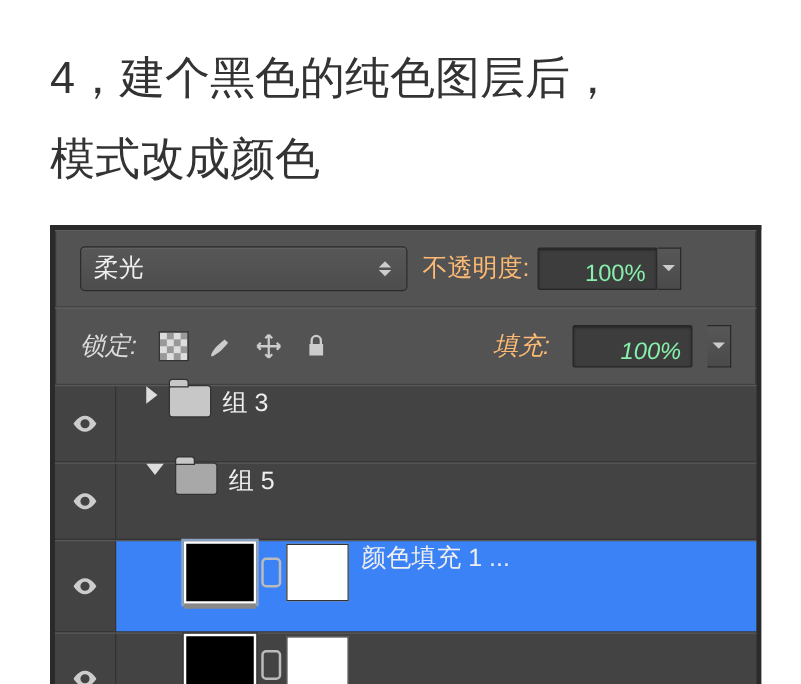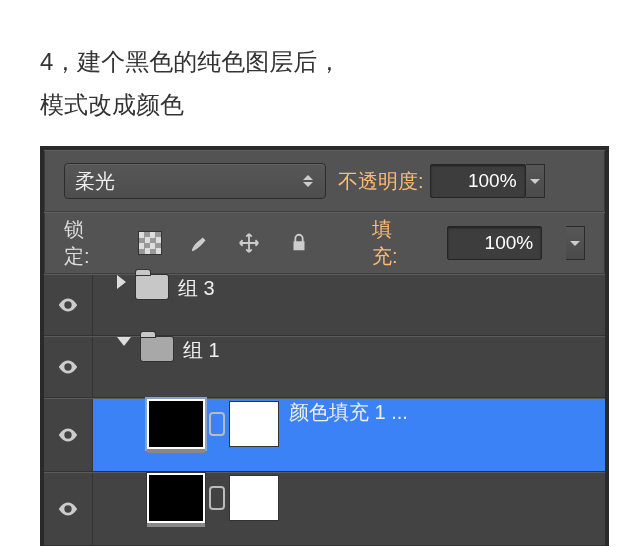--- a/index.html
+++ b/index.html
@@ -3,23 +3,23 @@
 <meta charset="utf-8">
 <style>
   body {
     margin: 0;
     padding: 0;
     background: #fff;
     font-family: "Microsoft YaHei", "PingFang SC", sans-serif;
     width: 641px;
   }
   .instruction {
-    padding: 40px 40px 20px 40px;
+    padding: 30px 40px 20px 40px;
     color: #333;
-    font-size: 24px;
+    font-size: 36px;
     line-height: 1.8;
   }
   .panel {
     margin-left: 40px;
     width: 561px;
     background: #535353;
     border: 4px solid #2a2a2a;
     border-bottom: none;
     box-shadow: inset 0 0 0 1px rgba(0,0,0,0.3);
   }
@@ -60,42 +60,43 @@
     color: #fdba74;
     font-size: 20px;
     margin-left: 12px;
     margin-right: 6px;
   }
   .value-box {
     width: 86px;
     height: 32px;
     background: #3d3d3d;
     border: 1px solid #262626;
-    color: #ffffff;
+    color: #86efac;
     font-size: 19px;
     display: flex;
-    align-items: center;
+    align-items: flex-end;
     justify-content: flex-end;
     padding-right: 8px;
     border-radius: 2px;
     box-shadow: inset 0 1px 2px rgba(0,0,0,0.5);
   }
   .side-arrow {
     width: 18px;
     height: 32px;
     background: linear-gradient(#575757,#4a4a4a);
     border: 1px solid #2a2a2a;
     border-left: none;
     display: flex;
     align-items: center;
     justify-content: center;
   }
   .lock-row {
     height: 44px;
-    gap: 24px;
+    gap: 12px;
+    font-style: italic;
   }
   .lock-label {
     color: #ddd;
     font-size: 20px;
     margin-right: 4px;
   }
   .lock-icon {
     width: 26px;
     height: 26px;
     display: flex;
@@ -273,21 +274,21 @@
 
     <div class="layer-row">
       <div class="eye-cell">
         <svg class="eye-svg" viewBox="0 0 24 24">
             <path fill="#ccc" d="M12 5C6 5 2 12 2 12s4 7 10 7 10-7 10-7-4-7-10-7zm0 11a4 4 0 110-8 4 4 0 010 8z"></path>
           </svg>
       </div>
       <div class="content-cell indent-1">
         <span class="tri-down"></span>
         <span class="folder-icon folder-open"></span>
-        <span>组 1</span>
+        <span>组 5</span>
       </div>
     </div>
 
     <div class="layer-row" style="height:72px">
       <div class="eye-cell">
         <svg class="eye-svg" viewBox="0 0 24 24">
             <path fill="#ccc" d="M12 5C6 5 2 12 2 12s4 7 10 7 10-7 10-7-4-7-10-7zm0 11a4 4 0 110-8 4 4 0 010 8z"></path>
           </svg>
       </div>
       <div class="content-cell indent-2 selected">

